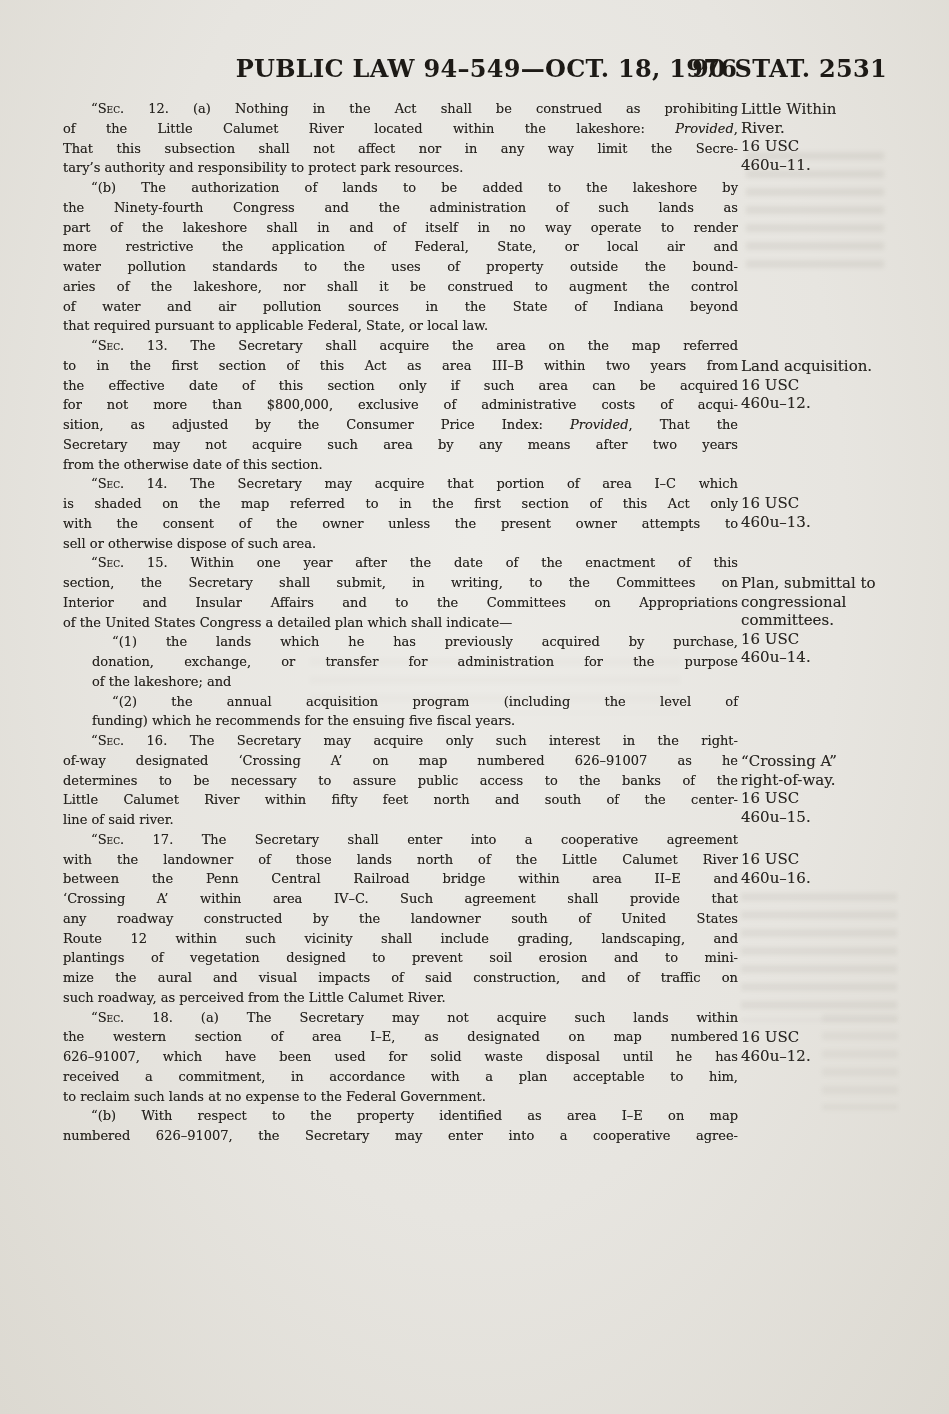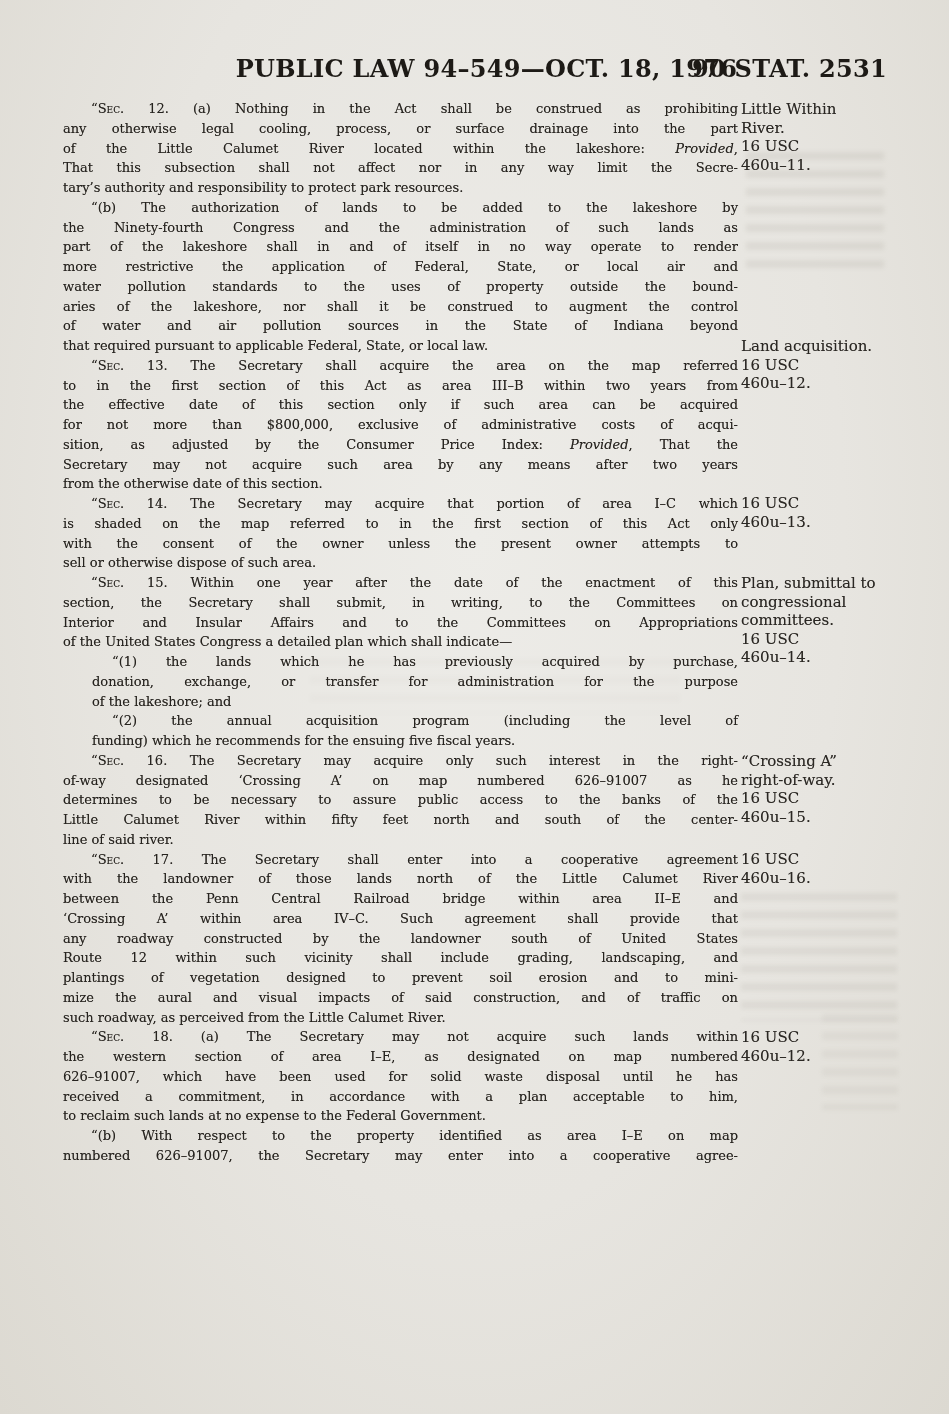--- a/index.html
+++ b/index.html
@@ -81,21 +81,20 @@
 <div class="page">
 
   <div class="page-header">
     <div class="law-title">PUBLIC LAW 94–549—OCT. 18, 1976</div>
     <div class="stat-number">90 STAT. 2531</div>
   </div>
 
   <div class="body-text">
       <div class="para main">
         <div class="line first">“<span class="sc">Sec.</span> 12. (a) Nothing in the Act shall be construed as prohibiting</div>
-        <div class="line">any otherwise legal cooling, process, or surface drainage into the part</div>
         <div class="line">of the Little Calumet River located within the lakeshore: <i>Provided</i>,</div>
         <div class="line">That this subsection shall not affect nor in any way limit the Secre-</div>
         <div class="line last">tary’s authority and responsibility to protect park resources.</div>
       </div>
       <div class="para main">
         <div class="line first">“(b) The authorization of lands to be added to the lakeshore by</div>
         <div class="line">the Ninety-fourth Congress and the administration of such lands as</div>
         <div class="line">part of the lakeshore shall in and of itself in no way operate to render</div>
         <div class="line">more restrictive the application of Federal, State, or local air and</div>
         <div class="line">water pollution standards to the uses of property outside the bound-</div>
@@ -164,21 +163,21 @@
       </div>
     </div>
 
   <div class="margin-notes">
       <div class="note" style="top: 100px;">
         <div>Little Within</div>
         <div>River.</div>
         <div>16 USC</div>
         <div>460u–11.</div>
       </div>
-      <div class="note" style="top: 337px;">
+      <div class="note" style="top: 357px;">
         <div>Land acquisition.</div>
         <div>16 USC</div>
         <div>460u–12.</div>
       </div>
       <div class="note" style="top: 494px;">
         <div>16 USC</div>
         <div>460u–13.</div>
       </div>
       <div class="note" style="top: 574px;">
         <div>Plan, submittal to</div>

